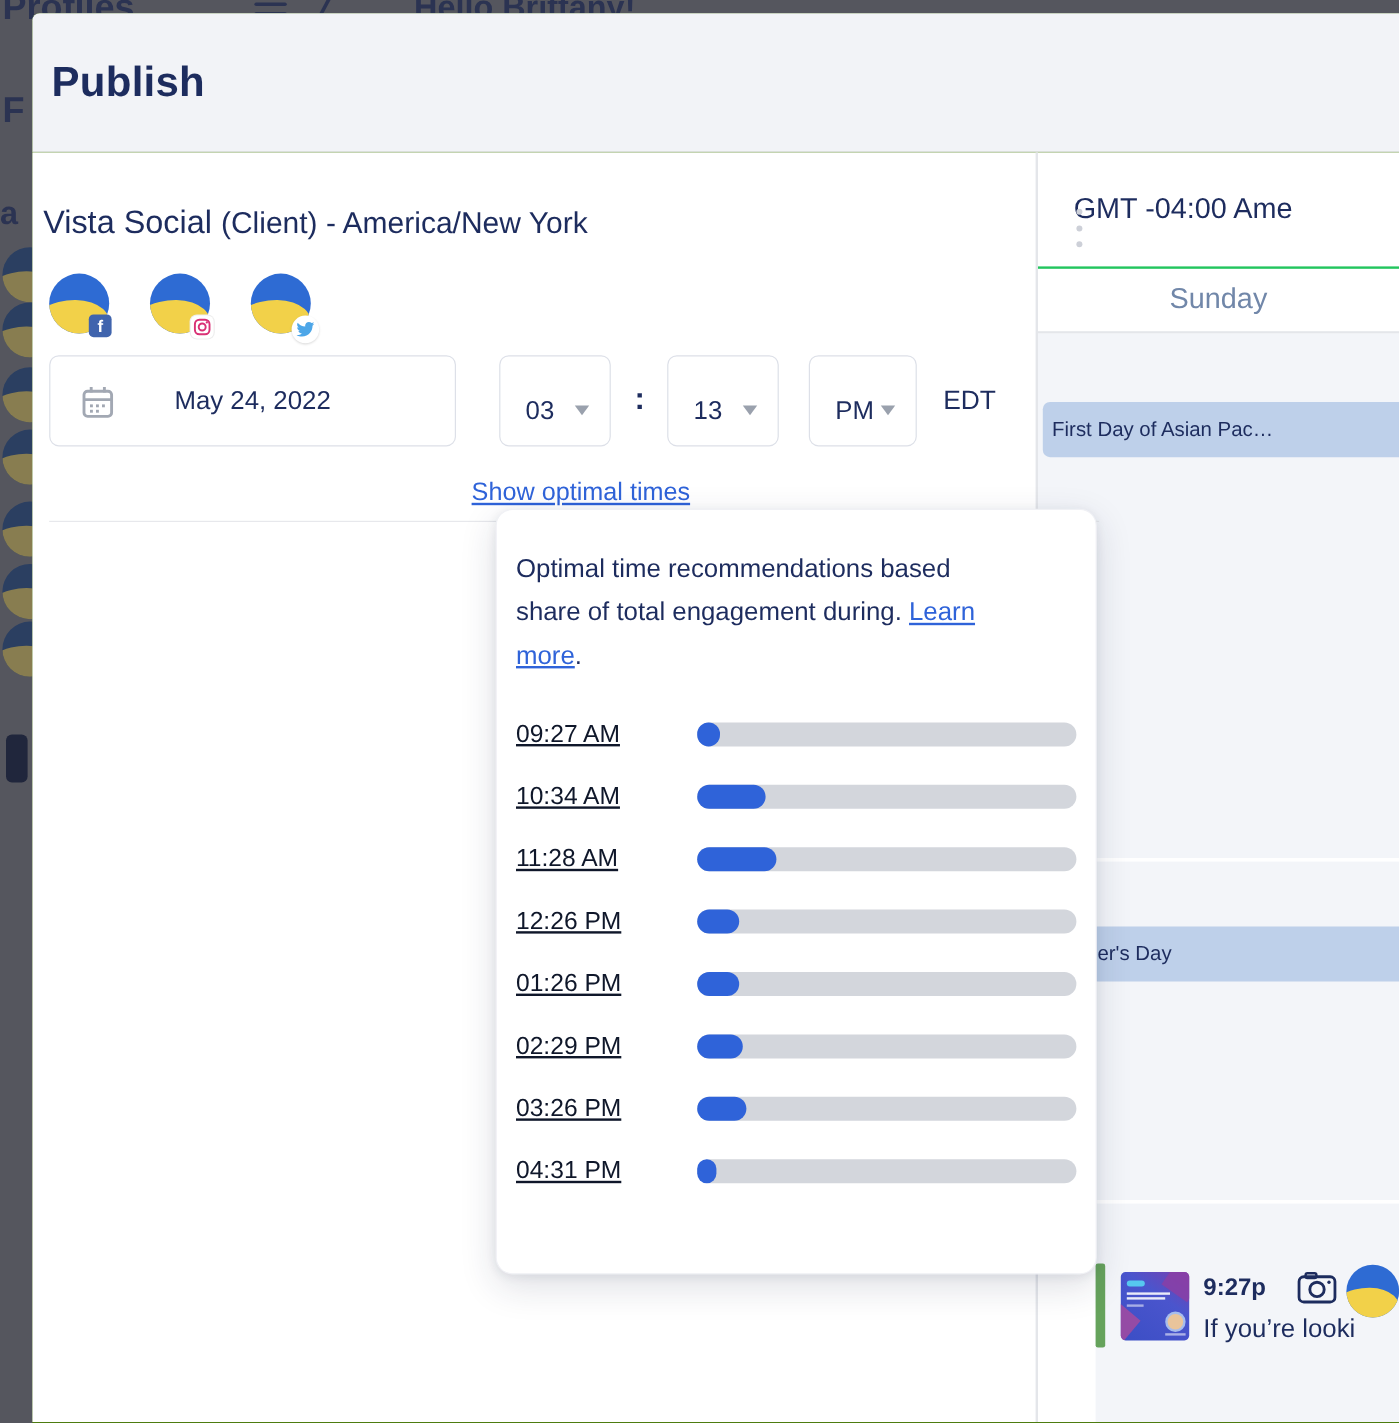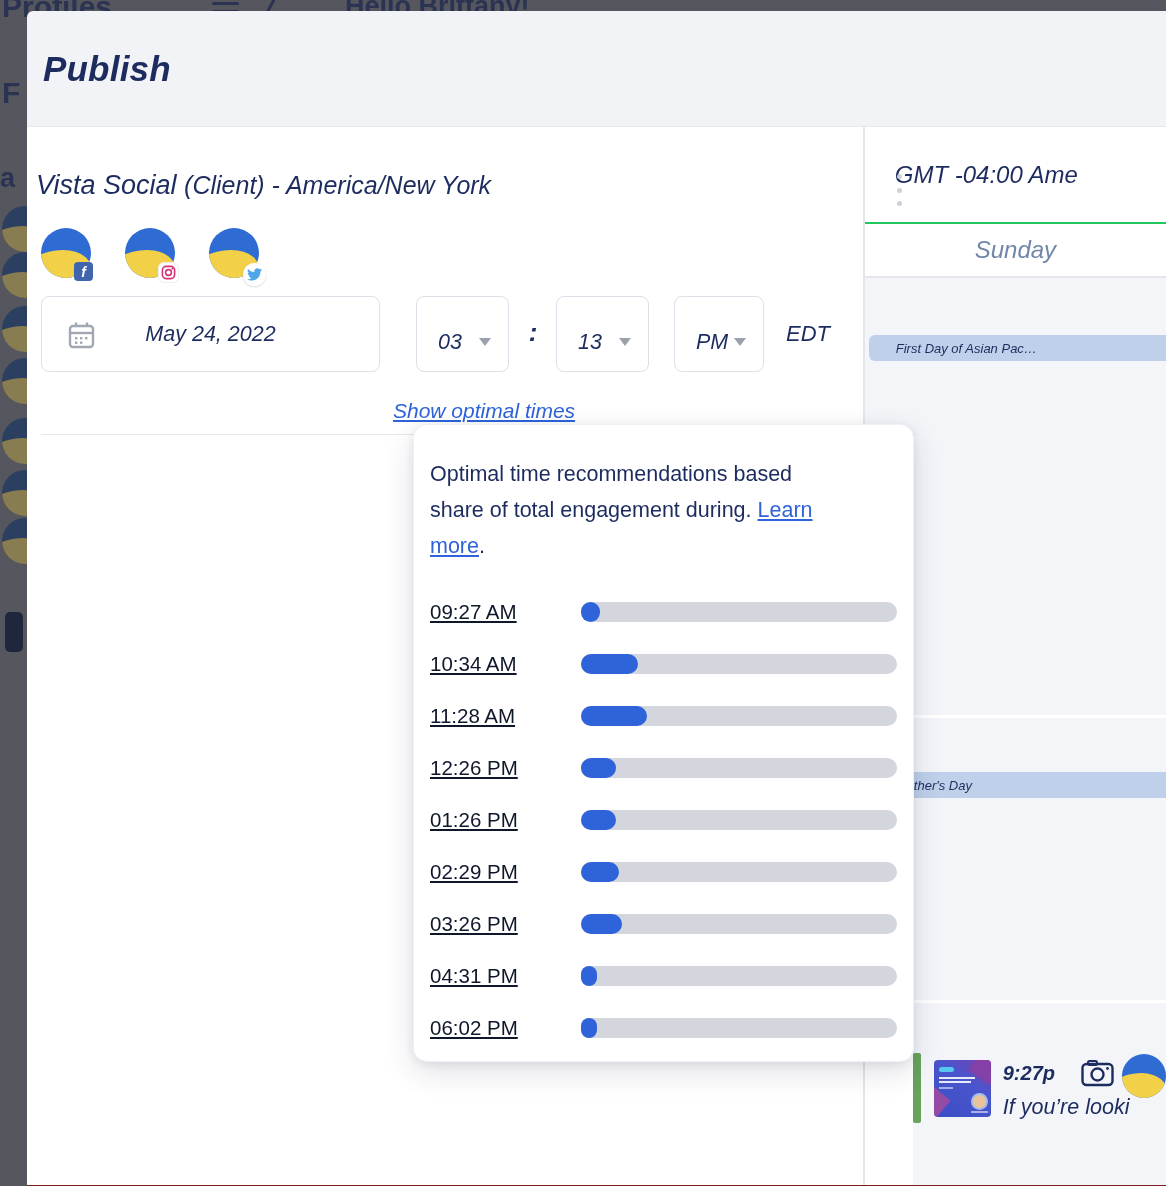--- a/index.html
+++ b/index.html
@@ -23,21 +23,21 @@
   .bd-blob { left:5px; top:612px; width:18px; height:40px; background:#20263c; border-radius:5px; }
 
   
   .vs-art { position:absolute; inset:0; border-radius:50%; overflow:hidden; background:#2e6bd3; }
   .vs-art .hill { position:absolute; width:150%; height:95%; background:#f2d149; border-radius:50%; left:-48%; top:46%; transform:rotate(-14deg); }
   .vs-art .peak { position:absolute; right:8%; top:34%; width:0; height:0;
     border-left:22% solid transparent; border-right:22% solid transparent; border-bottom:28% solid #fbfbfb; transform:rotate(6deg); }
 
   
   .modal { position:absolute; z-index:2; left:27px; top:11px; width:1139px; height:1175px;
-    background:#7f1d1d; border-radius:6px 0 0 0;font-style:italic; }
+    background:#4d7c0f; border-radius:6px 0 0 0; }
   .modal-header { height:116px; background:#f2f3f7; border-bottom:1px solid #e7e8ee;
     border-radius:6px 0 0 0; display:flex; align-items:center; padding-left:16px; }
   .modal-title { font-size:35px; font-weight:600; color:#1d2c5e; letter-spacing:.2px; }
   .modal-body { position:relative; display:flex; height:1058px; }
 
   
   .left-pane { position:relative; width:903px; background:#fff; border-right:2px solid #e4e6ea; }
   .pg-title { position:absolute; left:9px; top:43px; font-size:27px; font-weight:500; color:#1d2c5e; white-space:nowrap; }
   .pg-title .sub { font-size:25px; font-weight:400; }
   .kebab { position:absolute; left:864px; top:45px; width:16px; height:36px; cursor:pointer;
@@ -82,22 +82,22 @@
 
   
   .right-pane { flex:1; display:flex; flex-direction:column; background:#fff; }
   .tz-header { height:95px; display:flex; align-items:center; padding-left:30px;
     font-size:24px; color:#1d2c5e; white-space:nowrap; }
   .day-header { height:56px; border-top:2px solid #22c55e; border-bottom:2px solid #e4e6ea;
     display:flex; align-items:center; justify-content:center; font-size:24px; font-weight:500; color:#7187a9; background:#fff; }
   .cell { background:#f3f5f9; }
   .cell-gap { height:3px; background:#fff; }
   .cell-1 { height:437px; } .cell-2 { height:282px;text-align:right; } .cell-3 { flex:1;margin-left:48px; }
-  .event-chip { margin-left:4px; margin-right:0; height:26px; background:#bed0ea; border-radius:6px 0 0 6px;
-    display:flex; align-items:center; padding-left:27px; font-size:13px; color:#1d2c5e;
+  .event-chip { margin-left:4px; margin-right:0; height:46px; background:#bed0ea; border-radius:6px 0 0 6px;
+    display:flex; align-items:center; padding-left:8px; font-size:17px; color:#1d2c5e;
     white-space:nowrap; overflow:hidden; cursor:pointer; }
   .cell-1 .event-chip { margin-top:57px; }
   .cell-2 .event-chip { margin-top:54px; }
 
   .post { margin-top:50px; display:flex; height:70px; cursor:pointer; }
   .post-indicator { width:8px; background:#66a35c; border-radius:2px; flex:0 0 8px; }
   .post-thumb { position:relative; width:57px; height:57px; margin:7px 0 0 13px; border-radius:4px; overflow:hidden;
     background:linear-gradient(215deg,#7a3fae 0%, #4a55cd 38%, #3b4ec5 100%); flex:0 0 57px; }
   .post-thumb .t-shape { position:absolute; right:-8px; top:-6px; width:26px; height:26px; background:#8c3fa4; transform:rotate(35deg); opacity:.8; }
   .post-thumb .t-tri { position:absolute; left:-10px; bottom:4px; width:22px; height:22px; background:#b14a9a; transform:rotate(40deg); opacity:.75; }
@@ -366,22 +366,16 @@
     </div>
   </div>
 
   <div class="time-row">
     <a class="time-link">04:31 PM</a>
     <div class="bar-track">
       <div class="bar-fill" style="width: 5%;"></div>
     </div>
   </div>
 
-  <div class="time-row">
-    <a class="time-link">06:02 PM</a>
-    <div class="bar-track">
-      <div class="bar-fill" style="width: 5%;"></div>
-    </div>
-  </div>
 </div>
   </div>
 
 </div>
 
 </body></html>

